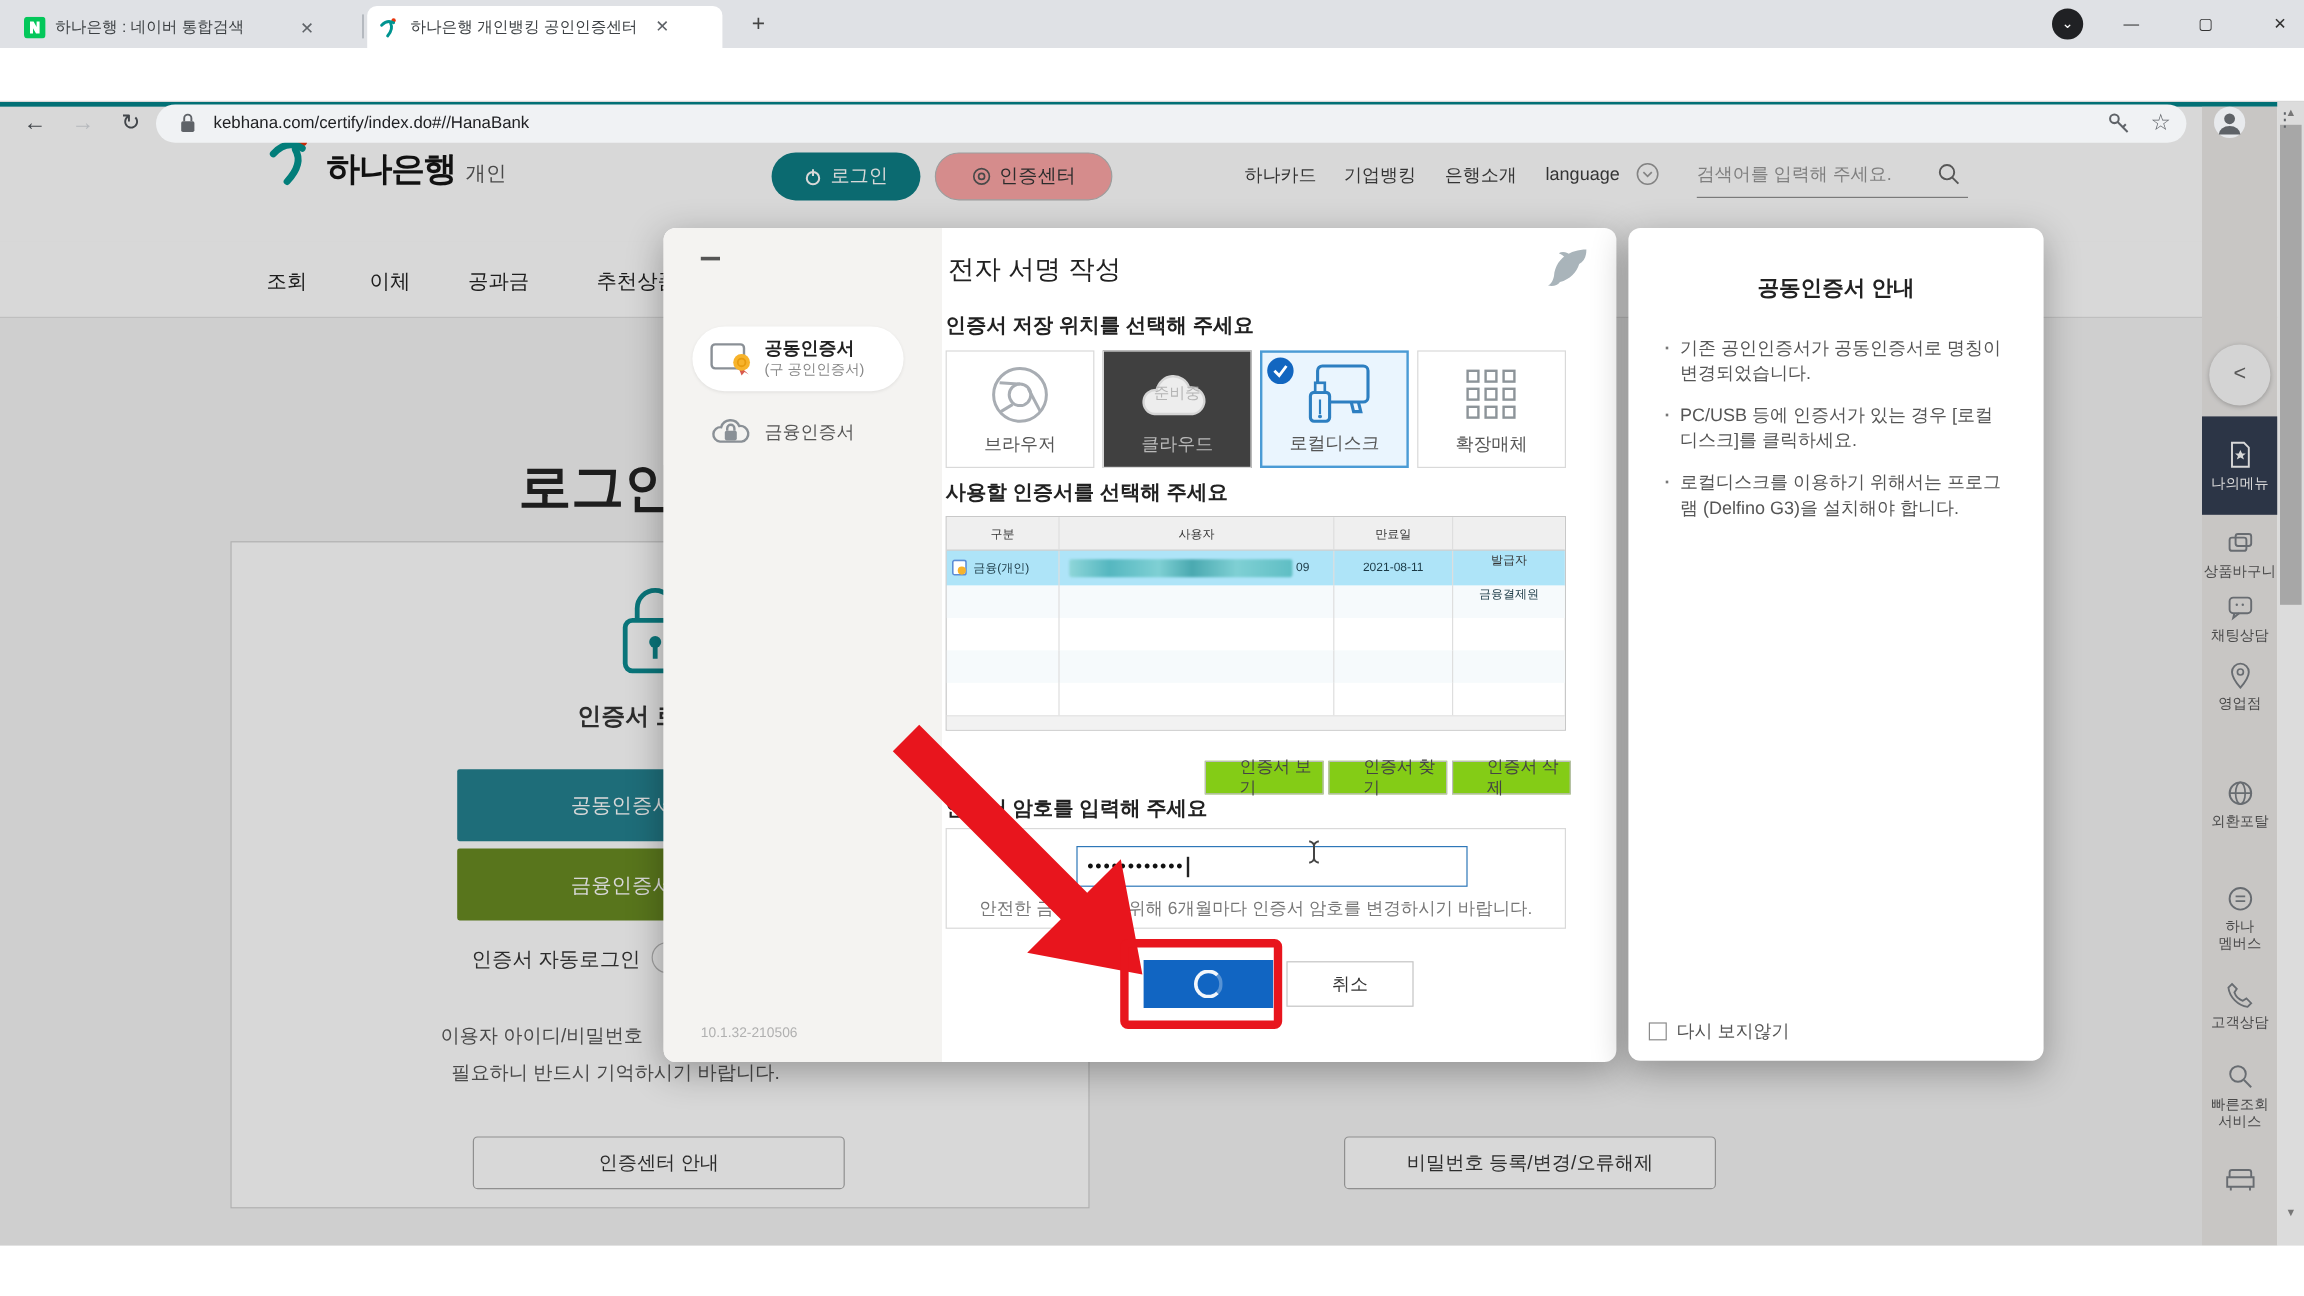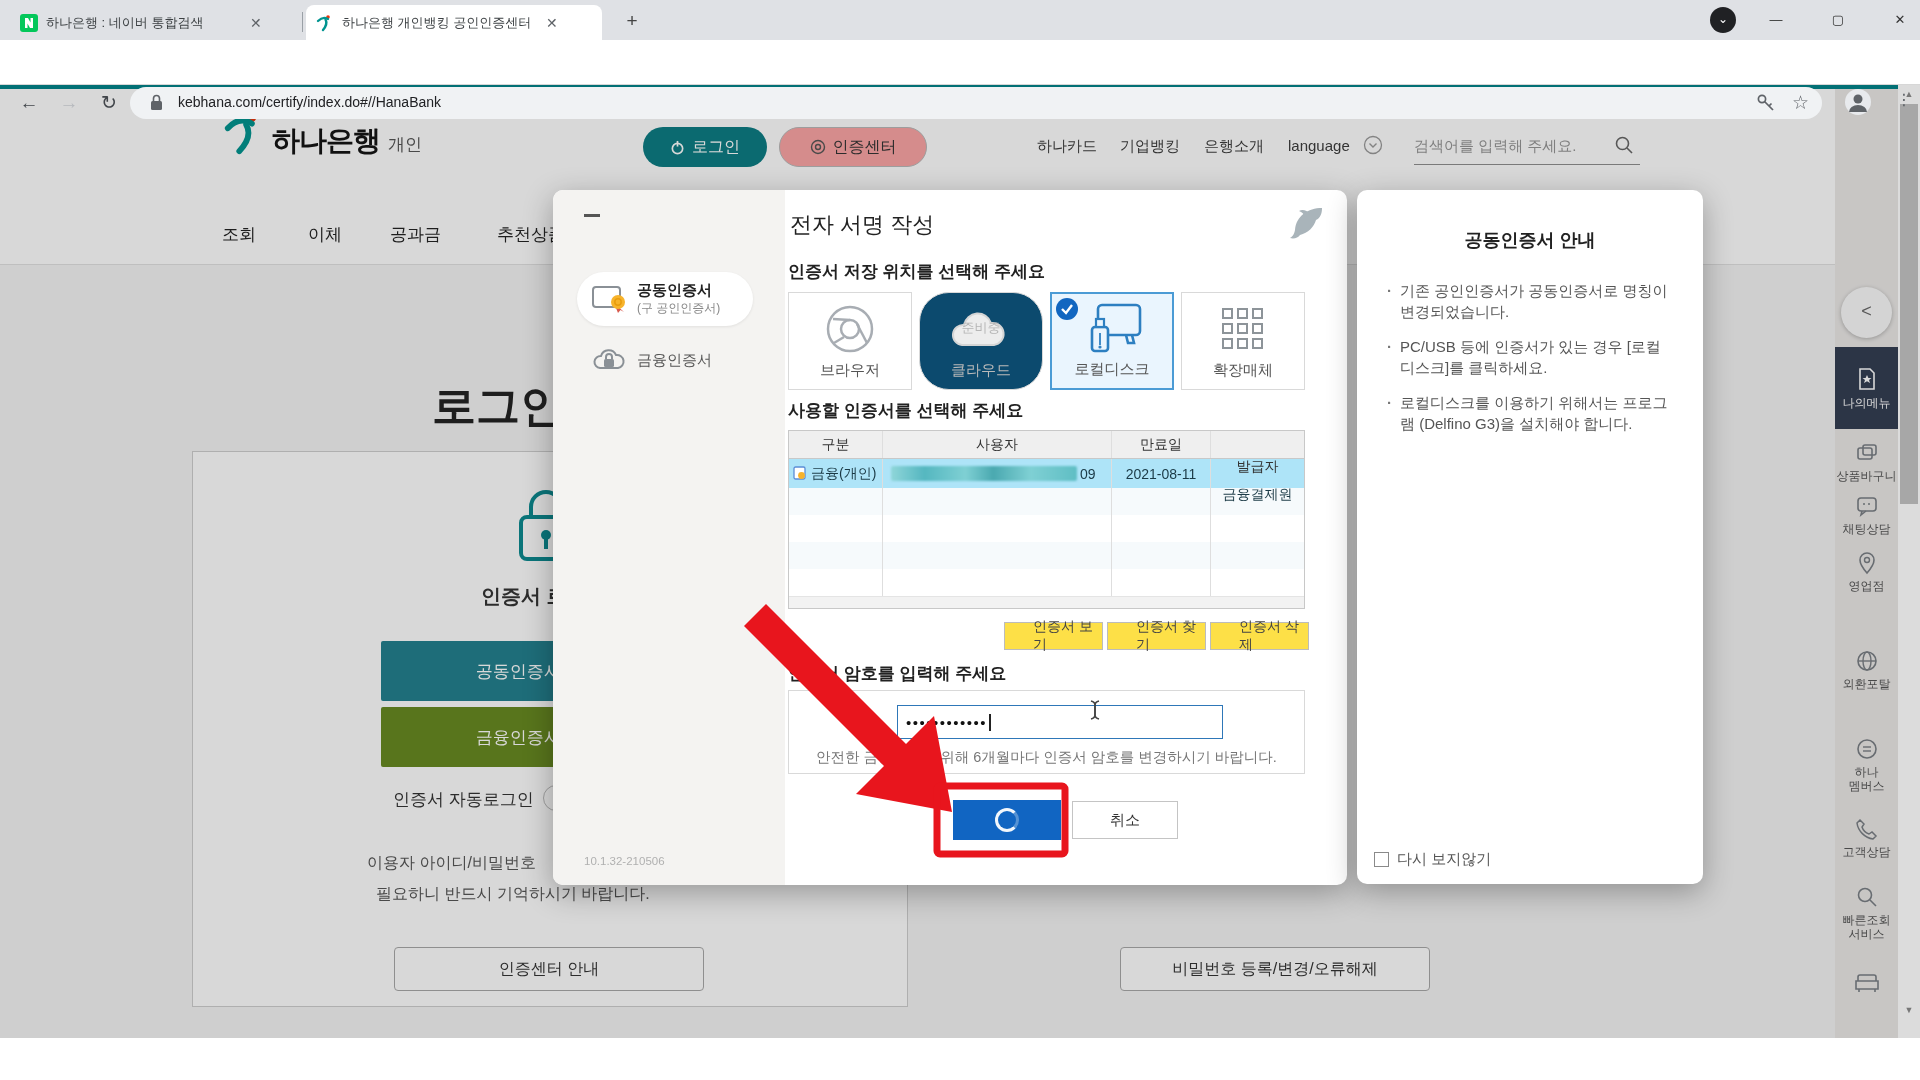--- a/index.html
+++ b/index.html
@@ -82,39 +82,39 @@
   #side-pill { left:24px; top:82px; width:176px; height:54px; background:#fff; border-radius:27px; box-shadow:0 1px 3px rgba(0,0,0,.08);
     display:flex; align-items:center; gap:10px; padding-left:14px; }
   #side-item2 { left:24px; top:148px; width:176px; height:44px; display:flex; align-items:center; gap:10px; padding-left:14px; }
   .side-lab1 { font-size:15px; font-weight:bold; color:#222; }
   .side-lab2 { font-size:12px; color:#888; }
   #dlg-title { left:237px; top:20px; font-size:22px; color:#222;text-align:right; }
   #dolphin { left:735px; top:14px; }
   .dlg-h { left:235px; font-size:17px; font-weight:bold; color:#222; }
   .tile { top:102px; width:124px; height:98px; background:#fff; border:1px solid #d9d9d9; }
   .tile .tlabel { position:absolute; bottom:9px; width:100%; text-align:center; font-size:15px; color:#555; }
-  .tile.disabled { background:#0c4a6e;border-radius:30px; }
+  .tile.disabled { background:#404040; }
   .tile.disabled .tlabel { color:#b9b9b9; }
   .tile.selected { background:#eaf5fe; border:2px solid #4b9bd5; }
   .tile-icon { position:absolute; left:50%; top:38%; transform:translate(-50%,-50%); }
   #check-badge { left:4px; top:4px; width:22px; height:22px; border-radius:50%; background:#1266c0; }
   
   #cert-table { left:235px; top:240px; width:517px; border:1px solid #c8c8c8; }
   .trow { display:flex; }
-  .tcell { border-right:1px solid #dedede; font-size:14px; display:flex; align-items:center; justify-content:center; }
+  .tcell { border-right:1px solid #dedede; font-size:10px; display:flex; align-items:center; justify-content:center; }
   .tcell:last-child { border-right:0; }
   .c0{width:94px;} .c1{width:229px;} .c2{width:99px;} .c3{width:93px;margin-top:36px;}
   #thead { background:#efefef; height:28px; border-bottom:1px solid #c8c8c8; color:#333; }
   #trow1 { background:#aee4f8; height:29px; color:#1b3a46; }
   .emptyrow { height:27px; }
   .emptyrow:nth-child(odd) { background:#f6fafc; }
   #tbottom { height:12px; background:#f2f2f2; border-top:1px solid #e4e4e4; }
   #user-blur { width:186px; height:15px; border-radius:2px;
     background:linear-gradient(90deg,#8fd6d9,#55b7c0 18%,#7fd0d4 40%,#4aa9b0 55%,#7fd0d4 75%,#5fbec4); filter:blur(1px); }
-  .certbtn { top:432px; width:99px; height:28px; background:#fde047; border:1px solid #bcbcbc; font-size:14px; color:#444;
+  .certbtn { top:444px; width:99px; height:28px; background:#84cc16; border:1px solid #bcbcbc; font-size:14px; color:#444;
     display:flex; align-items:center; justify-content:center;padding-left:28px; }
   #pw-box { left:235px; top:500px; width:517px; height:84px; border:1px solid #d9d9d9; }
   #pw-input { left:108px; top:14px; width:326px; height:34px; border:1.5px solid #2e77b8; background:#fff; display:flex; align-items:center; padding-left:8px; }
   #pw-dots { font-size:15px; letter-spacing:1.5px; color:#111; }
   #caret { width:1.5px; height:17px; background:#222; margin-left:2px; }
   #pw-note { left:235px; top:558px; width:517px; text-align:center; font-size:14.5px; color:#777; }
   #confirm-btn { left:400px; top:610px; width:108px; height:40px; background:#1165c2; border:0; display:flex; align-items:center; justify-content:center; }
   #spinner { width:24px; height:24px; border-radius:50%; border:3px solid rgba(255,255,255,.95); border-right-color:rgba(255,255,255,.3); }
   #cancel-btn { left:519px; top:611px; width:106px; height:38px; background:#fff; border:1px solid #c4c4c4; font-size:15px; color:#333;
     display:flex; align-items:center; justify-content:center; }

